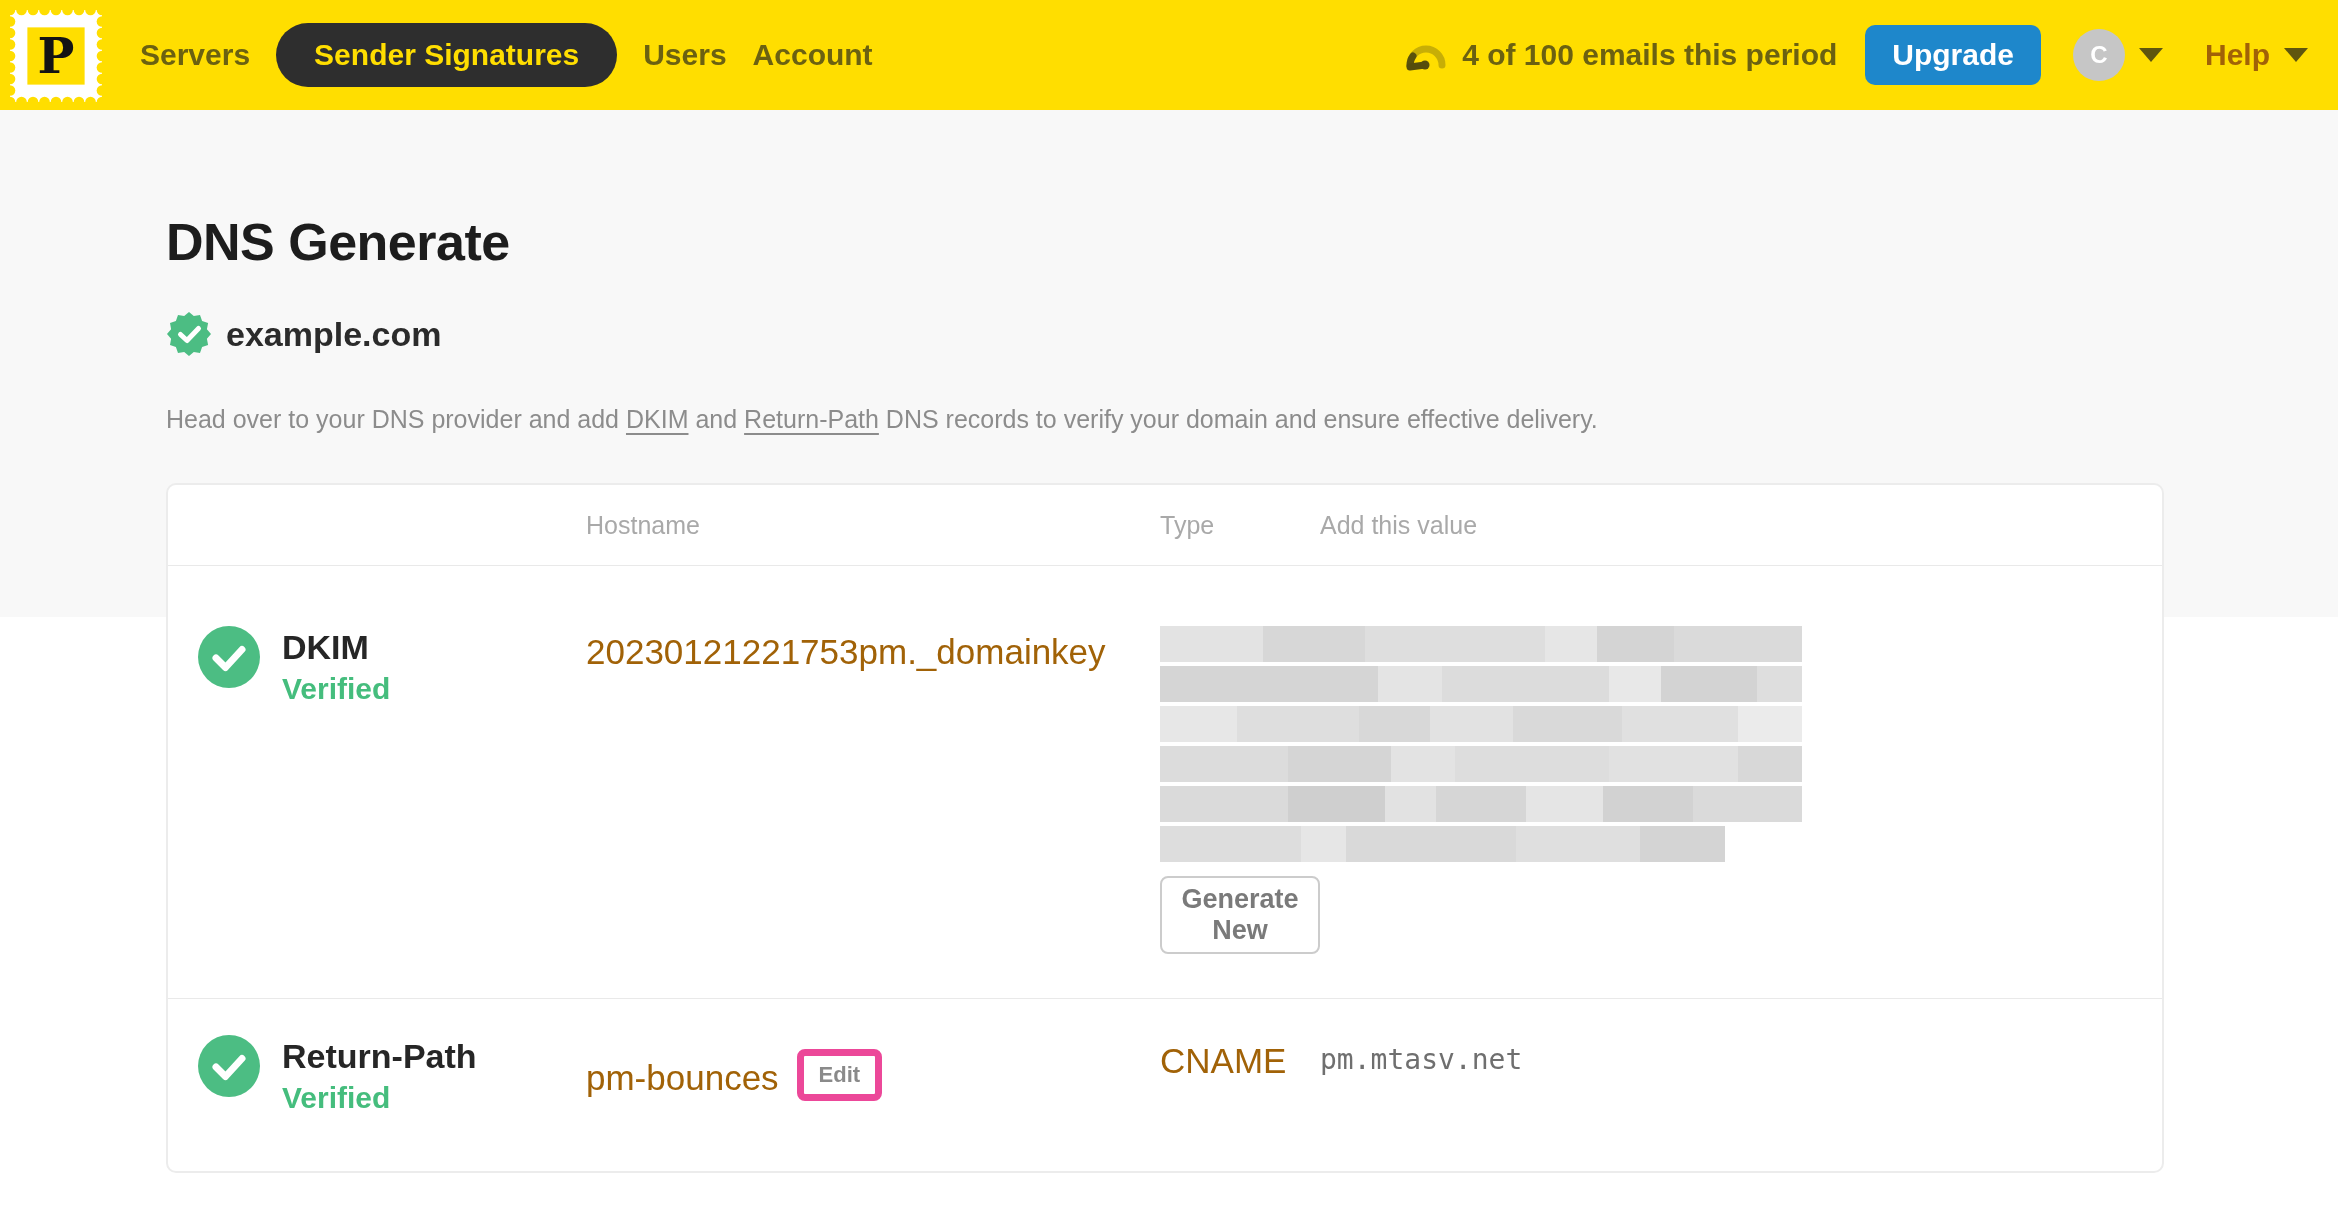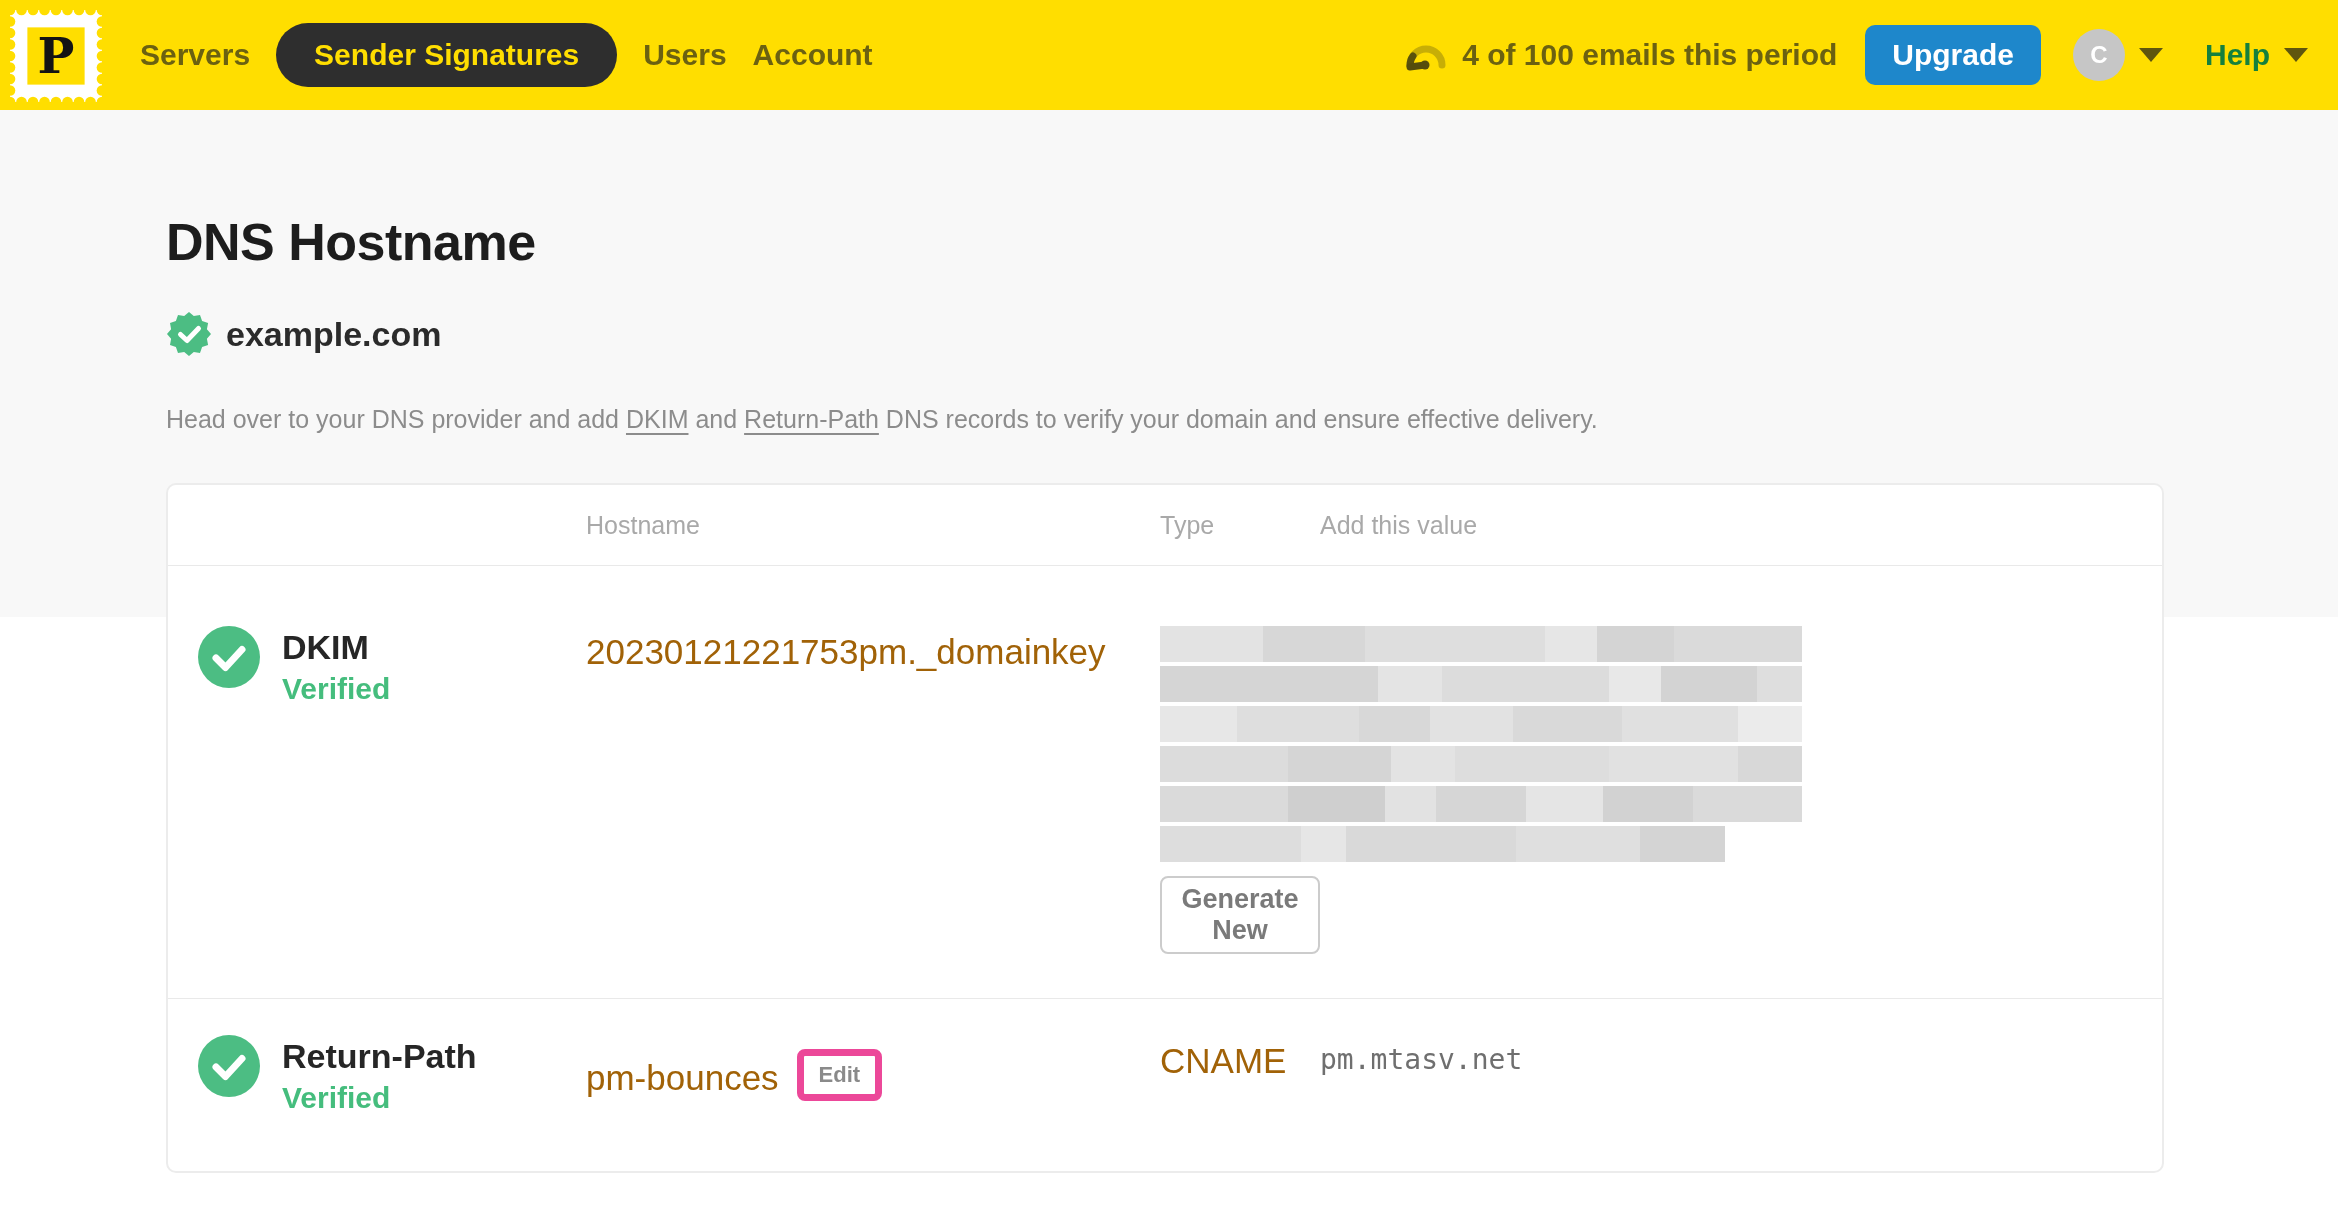--- a/index.html
+++ b/index.html
@@ -39,21 +39,21 @@
     margin-left: 32px; width: 52px; height: 52px; border-radius: 50%;
     background: #c6c6c6; color: #ffffff; font-weight: bold; font-size: 24px;
     display: flex; align-items: center; justify-content: center; cursor: pointer;
   }
   .caret {
     width: 0; height: 0; margin-left: 14px; cursor: pointer;
     border-left: 12px solid transparent; border-right: 12px solid transparent;
     border-top: 14px solid #5f560e;
   }
   .help { margin-left: 42px; display: flex; align-items: center; cursor: pointer; }
-  .help-label { font-size: 30px; font-weight: bold; color: #15803d; }
+  .help-label { font-size: 30px; font-weight: bold; color: #a16207; }
 
   
   .main {
     height: 1112px;
     background: linear-gradient(#f8f8f8 0px, #f8f8f8 507px, #ffffff 507px, #ffffff 100%);
     padding: 104px 0 0 166px;
   }
   .page-title {
     font-size: 52px; font-weight: bold; color: #1d1d1d; letter-spacing: -0.5px;
     line-height: 1.1;
@@ -173,21 +173,21 @@
       <div class="avatar">C</div>
       <div class="caret"></div>
       <div class="help">
         <span class="help-label">Help</span>
         <div class="caret"></div>
       </div>
     </div>
   </header>
 
   <main class="main">
-    <h1 class="page-title">DNS Hostname</h1>
+    <h1 class="page-title">DNS Generate</h1>
 
     <div class="domain-row">
       <svg class="domain-badge" viewBox="0 0 46 46">
         <polygon fill="#4cbd83" points="45,23 40.9,27.8 42.1,34 36.1,36.1 34,42.1 27.8,40.9 23,45 18.2,40.9 12,42.1 9.9,36.1 4,34 5.1,27.8 1,23 5.1,18.2 4,12 9.9,9.9 12,3.9 18.2,5.1 23,1 27.8,5.1 34,3.9 36.1,9.9 42.1,12 40.9,18.2"></polygon>
         <path d="M14.5 23.5 L21 29.5 L32.5 17.5" fill="none" stroke="#ffffff" stroke-width="5" stroke-linecap="round" stroke-linejoin="round"></path>
       </svg>
       <span class="domain-name">example.com</span>
     </div>
 
     <p class="description">

